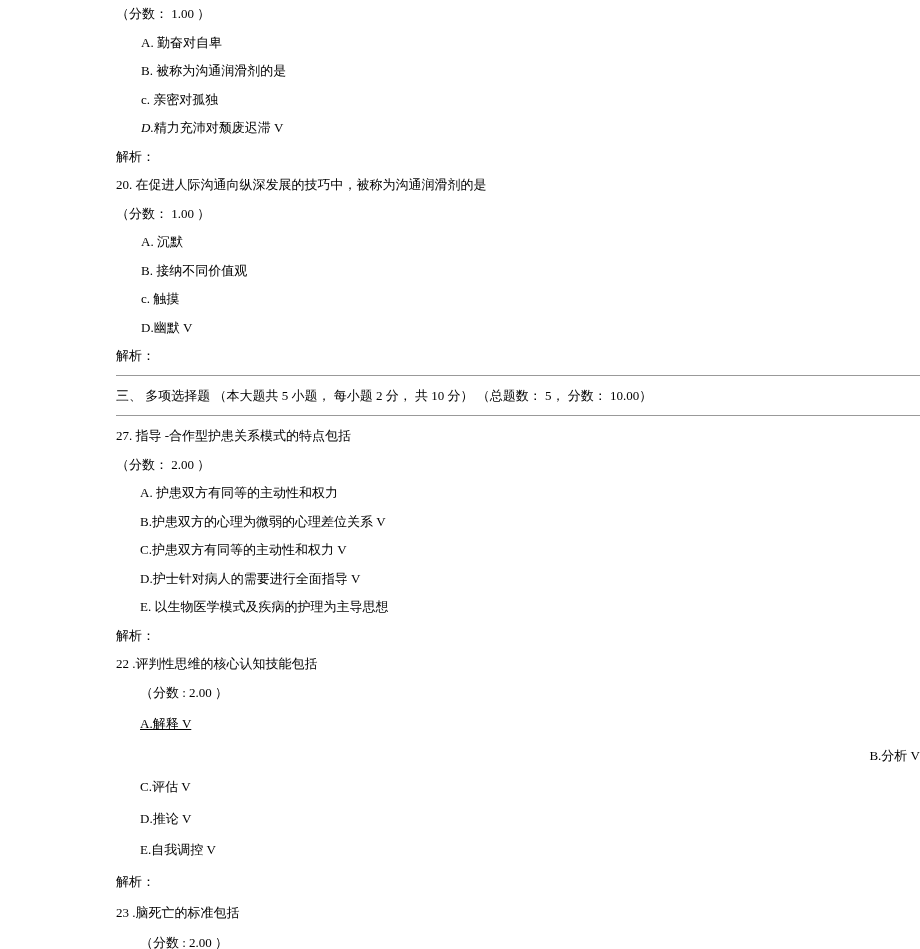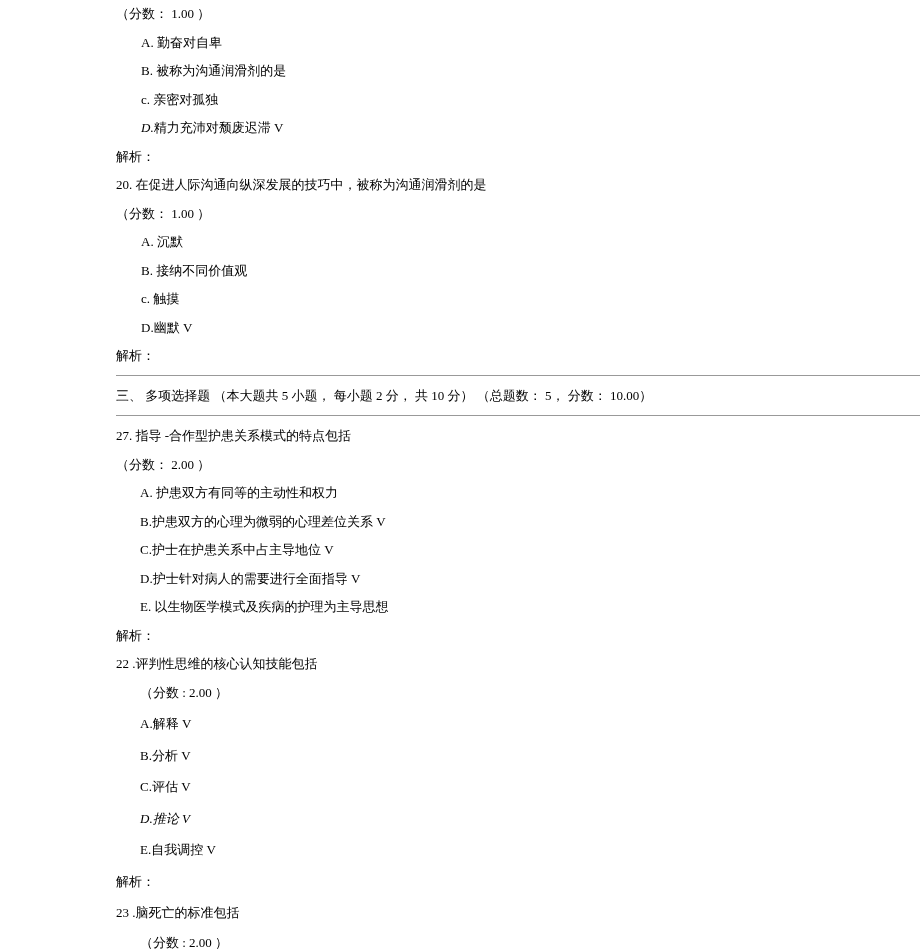--- a/index.html
+++ b/index.html
@@ -44,28 +44,28 @@
 <div class="line option">c. 触摸</div>
 <div class="line option">D.幽默 V</div>
 <div class="line analysis">解析：</div>
 
 <div class="section-header">三、 多项选择题 （本大题共 5 小题，  每小题  2 分，   共  10 分）  （总题数：  5，   分数：  10.00）</div>
 
 <div class="line q-num">27.  指导  -合作型护患关系模式的特点包括</div>
 <div class="line score-line">（分数：  2.00 ）</div>
 <div class="line option-tight">A. 护患双方有同等的主动性和权力</div>
 <div class="line option-tight">B.护患双方的心理为微弱的心理差位关系  V</div>
-<div class="line option-tight">C.护士在护患关系中占主导地位  V</div>
+<div class="line option-tight">C.护患双方有同等的主动性和权力  V</div>
 <div class="line option-tight">D.护士针对病人的需要进行全面指导 V</div>
 <div class="line option-tight">E. 以生物医学模式及疾病的护理为主导思想</div>
 <div class="line analysis">解析：</div>
 
 <div class="line q-num">22 .评判性思维的核心认知技能包括</div>
 <div class="line option-tight" style="margin-top:5px;">（分数 : 2.00 ）</div>
-<div class="line option-tight" style="margin-top:12px;">A.解释 V</div>
-<div class="line option-tight" style="margin-top:12px;">B.分析 V</div>
+<div class="line option-tight" style="margin-top:12px;text-decoration:underline;">A.解释 V</div>
+<div class="line option-tight" style="margin-top:12px;text-align:right;">B.分析 V</div>
 <div class="line option-tight" style="margin-top:12px;">C.评估 V</div>
-<div class="line option-tight" style="margin-top:12px;font-style:italic;">D.推论 V</div>
+<div class="line option-tight" style="margin-top:12px;">D.推论 V</div>
 <div class="line option-tight" style="margin-top:12px;">E.自我调控 V</div>
 <div class="line analysis" style="margin-top:12px;">解析：</div>
 
 <div class="line q-num" style="margin-top:12px;">23 .脑死亡的标准包括</div>
 <div class="line option-tight" style="margin-top:10px;">（分数 : 2.00 ）</div>
 
 </body></html>

